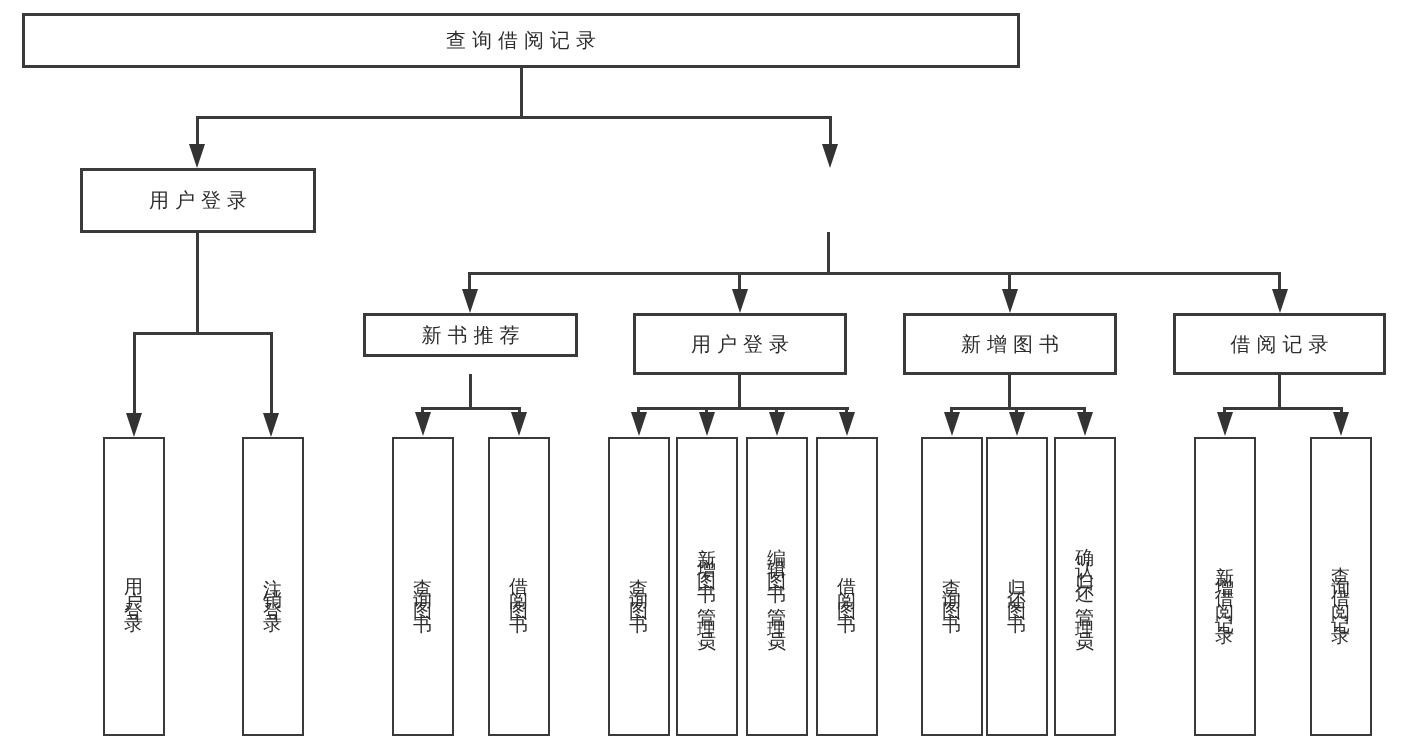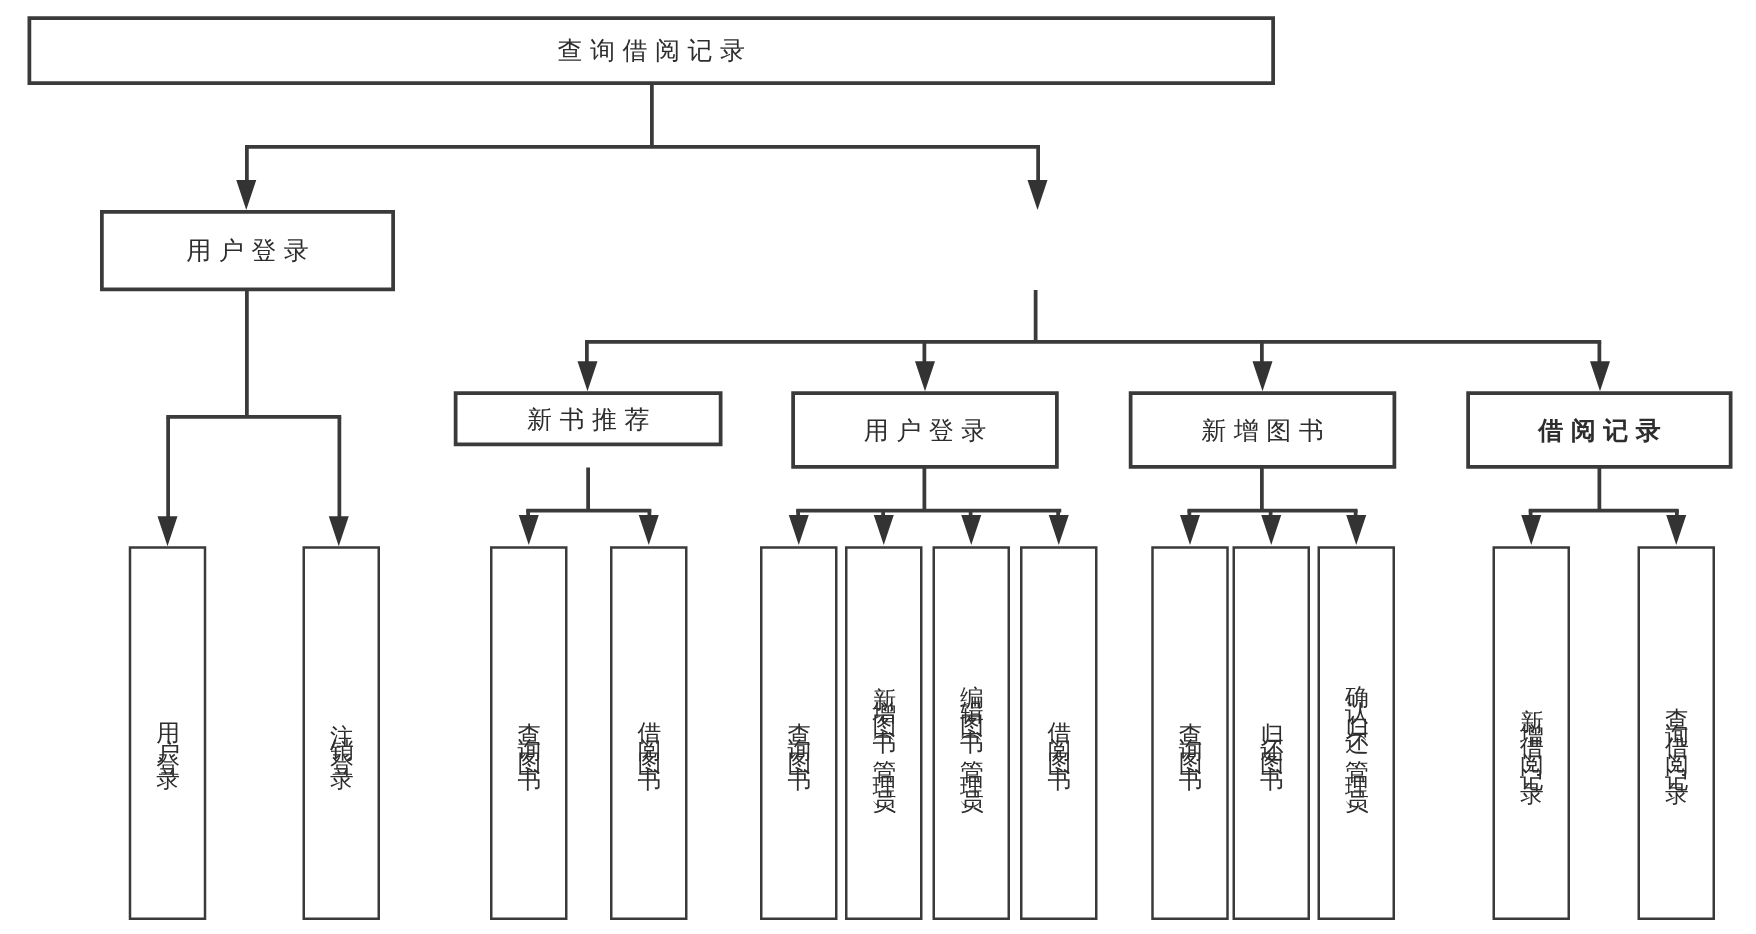--- a/index.html
+++ b/index.html
@@ -94,21 +94,21 @@
 
   <div class="box" style="left:363px;top:313px;width:215px;height:44px;">
     <span class="hlabel">新书推荐</span>
   </div>
   <div class="box" style="left:633px;top:313px;width:214px;height:62px;">
     <span class="hlabel">用户登录</span>
   </div>
   <div class="box" style="left:903px;top:313px;width:214px;height:62px;">
     <span class="hlabel">新增图书</span>
   </div>
-  <div class="box" style="left:1173px;top:313px;width:213px;height:62px;font-weight:bold;">
+  <div class="box" style="left:1173px;top:313px;width:213px;height:62px;">
     <span class="hlabel">借阅记录</span>
   </div>
 
   <div class="vline" style="left:469px;top:374px;height:35px;"></div>
   <div class="hline" style="left:421px;top:407px;width:100px;"></div>
   <div class="vline" style="left:421px;top:408px;height:6px;"></div>
   <div class="arrow" style="left:415px;top:412px;"></div>
   <div class="vline" style="left:518px;top:408px;height:6px;"></div>
   <div class="arrow" style="left:511px;top:412px;"></div>
 

